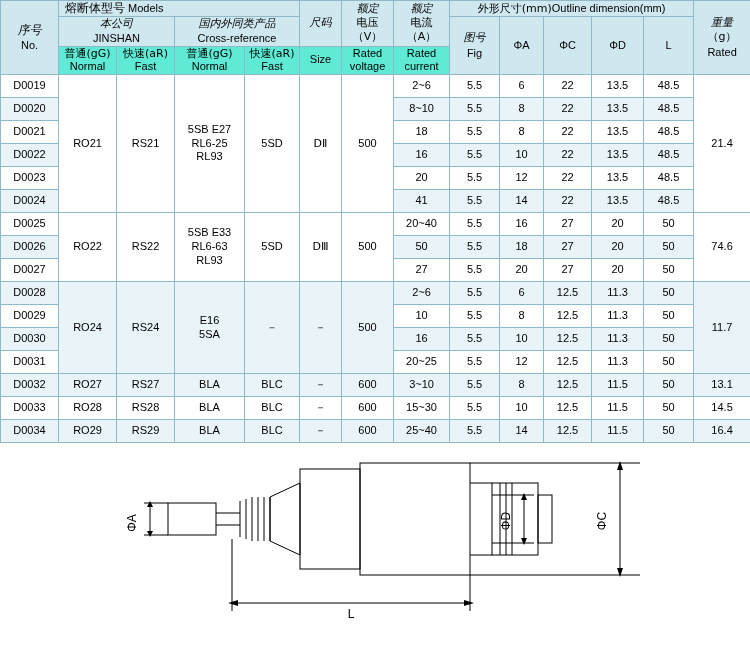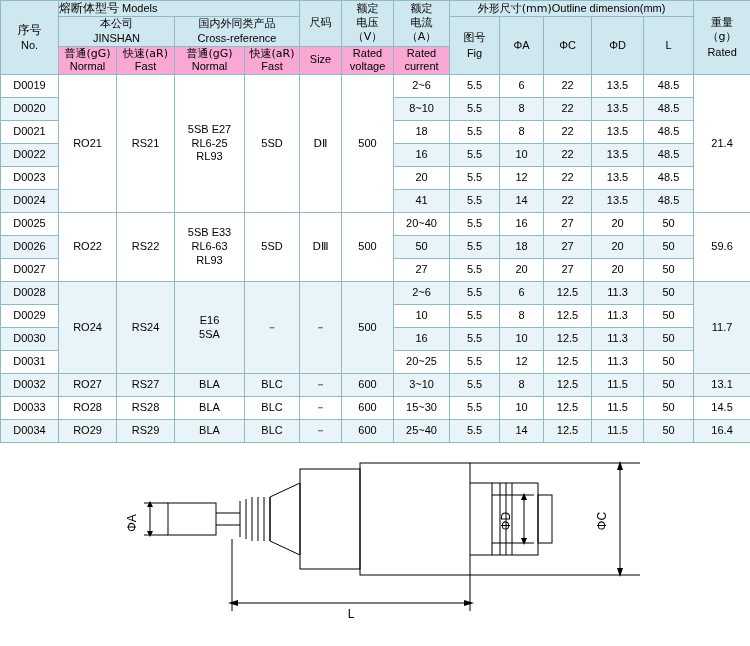--- a/index.html
+++ b/index.html
@@ -32,38 +32,39 @@
     font-weight: normal;
     font-size: 11px;
     padding: 0;
     line-height: 1.25;
     color: #000;
   }
   .hdr {
     background: #cfe7ef;
   }
   .hdr-sub {
-    background: #f9a8d4;
+    background: #5eead4;
   }
   .row-alt td {
     background: #e8f4f8;
   }
   .row-plain td {
     background: #ffffff;
   }
   .cn {
     font-family: "DejaVu Sans", sans-serif;
     font-size: 11px;
   }
   .big {
     font-size: 12px;
   }
   .hdr .t1 {
     display: block;
     line-height: 1.3;
+    font-style: italic;
   }
   .hdr .t2 {
     display: block;
     line-height: 1.3;
   }
   .hdr .t3 {
     display: block;
     line-height: 1.3;
   }
   td.tall {
@@ -101,21 +102,21 @@
       <col style="width:50px">
       <col style="width:57px">
     </colgroup>
 
     <thead>
       <tr>
         <td class="hdr" rowspan="3">
           <span class="t1 cn big">序号</span>
           <span class="t2">No.</span>
         </td>
-        <td class="hdr" colspan="4" style="text-align:left; ">
+        <td class="hdr" colspan="4" style="text-align:left; padding-left:6px;">
           <span class="cn big">熔断体型号</span>
           <span>Models</span>
         </td>
         <td class="hdr" rowspan="2">
           <span class="t1 cn">尺码</span>
         </td>
         <td class="hdr" rowspan="2">
           <span class="t1 cn">额定</span>
           <span class="t2 cn">电压</span>
           <span class="t3 cn">（V）</span>
@@ -268,21 +269,21 @@
 RL93</td>
         <td rowspan="3">5SD</td>
         <td rowspan="3" class="cn">DⅢ</td>
         <td rowspan="3">500</td>
         <td>20~40</td>
         <td>5.5</td>
         <td>16</td>
         <td>27</td>
         <td>20</td>
         <td>50</td>
-        <td rowspan="3">59.6</td>
+        <td rowspan="3">74.6</td>
       </tr>
       <tr class="row-alt">
         <td class="tall">D0026</td>
         <td>50</td>
         <td>5.5</td>
         <td>18</td>
         <td>27</td>
         <td>20</td>
         <td>50</td>
       </tr>

